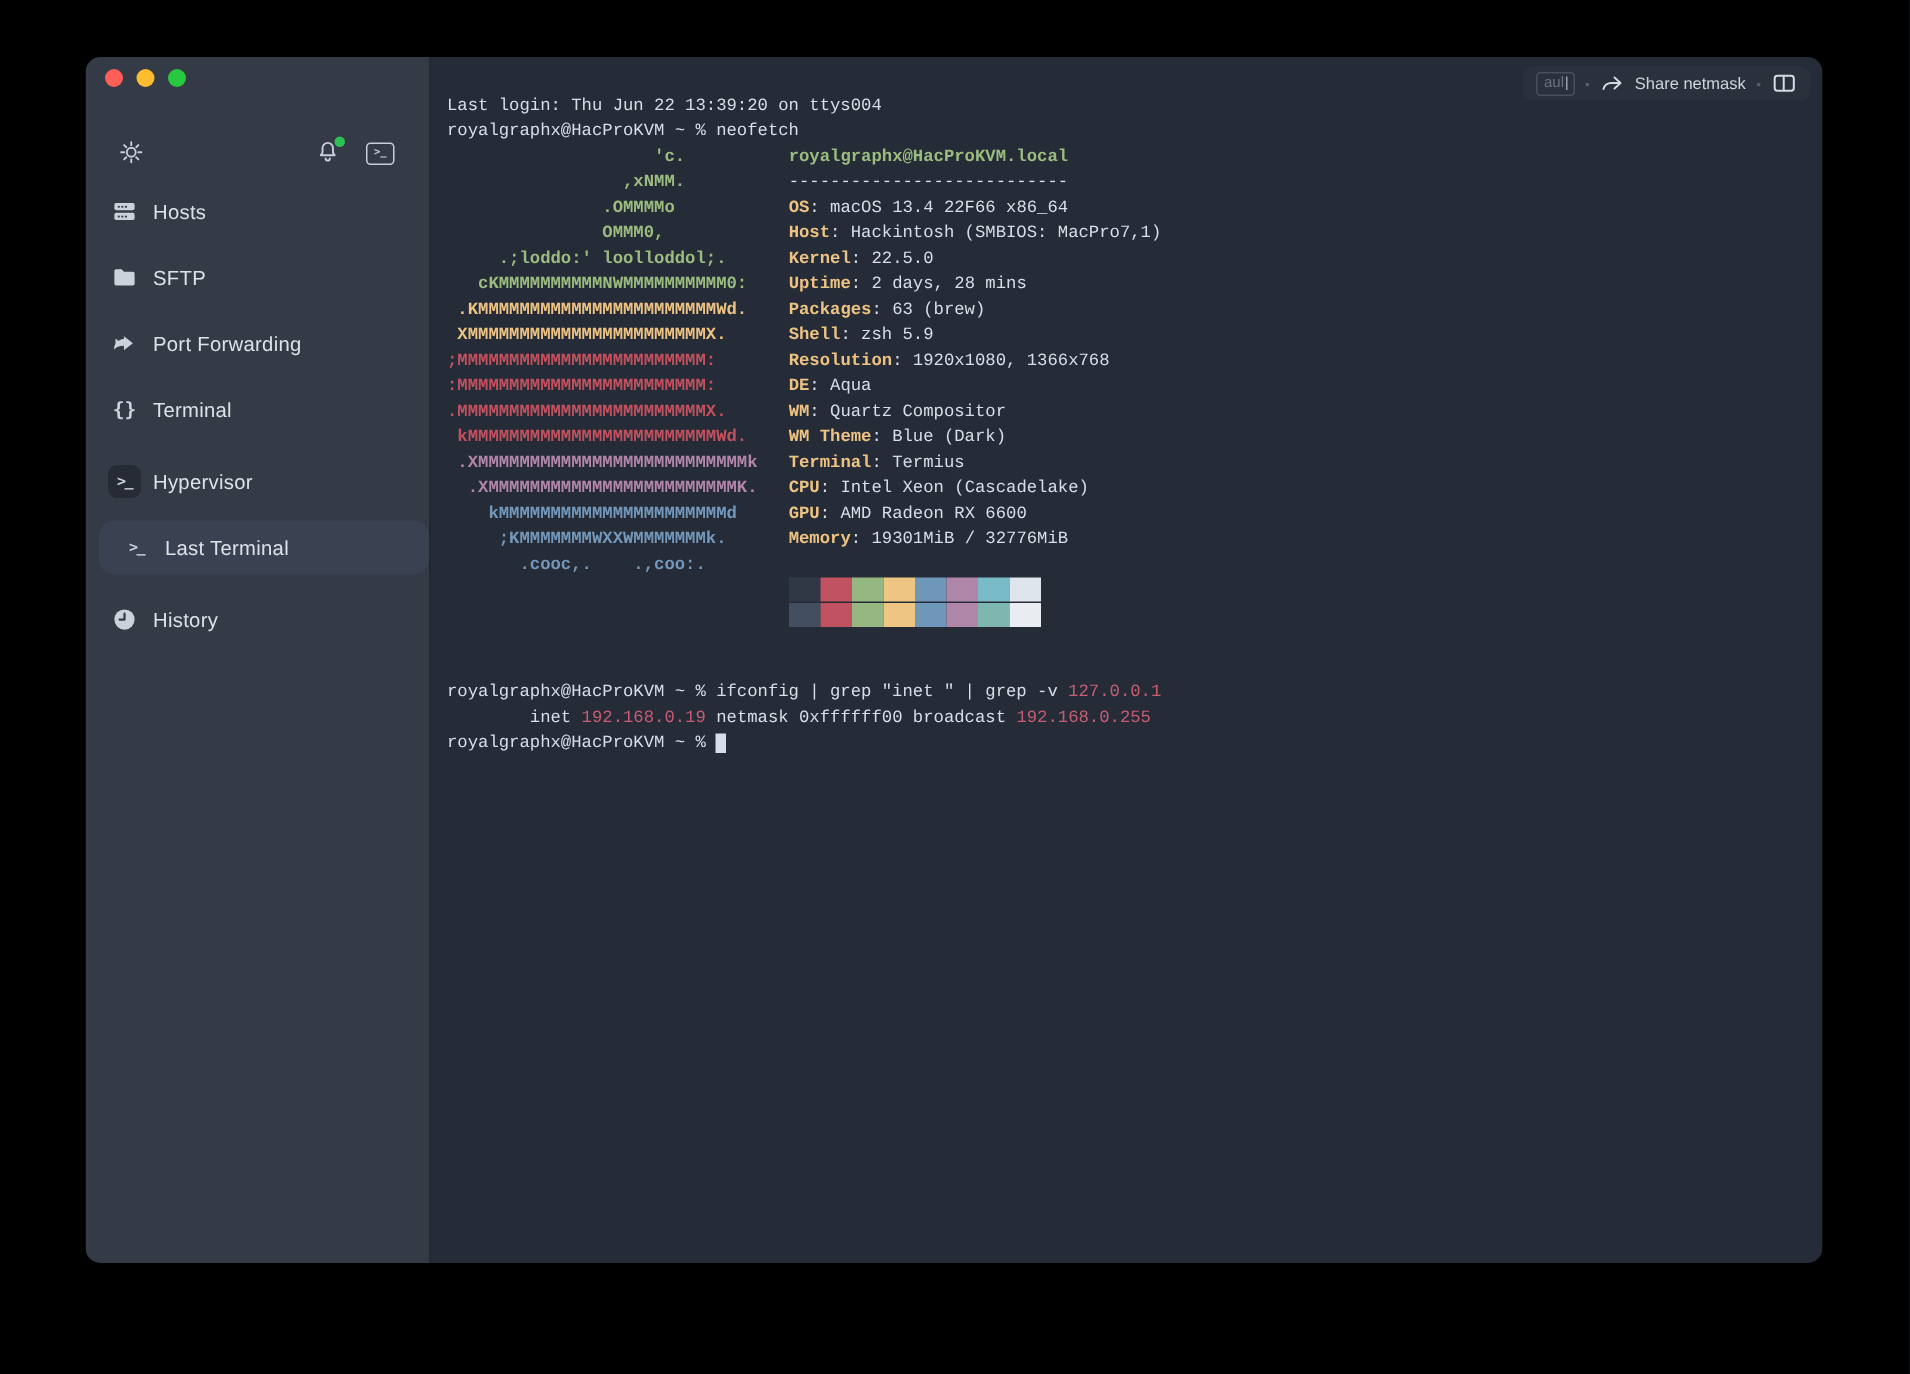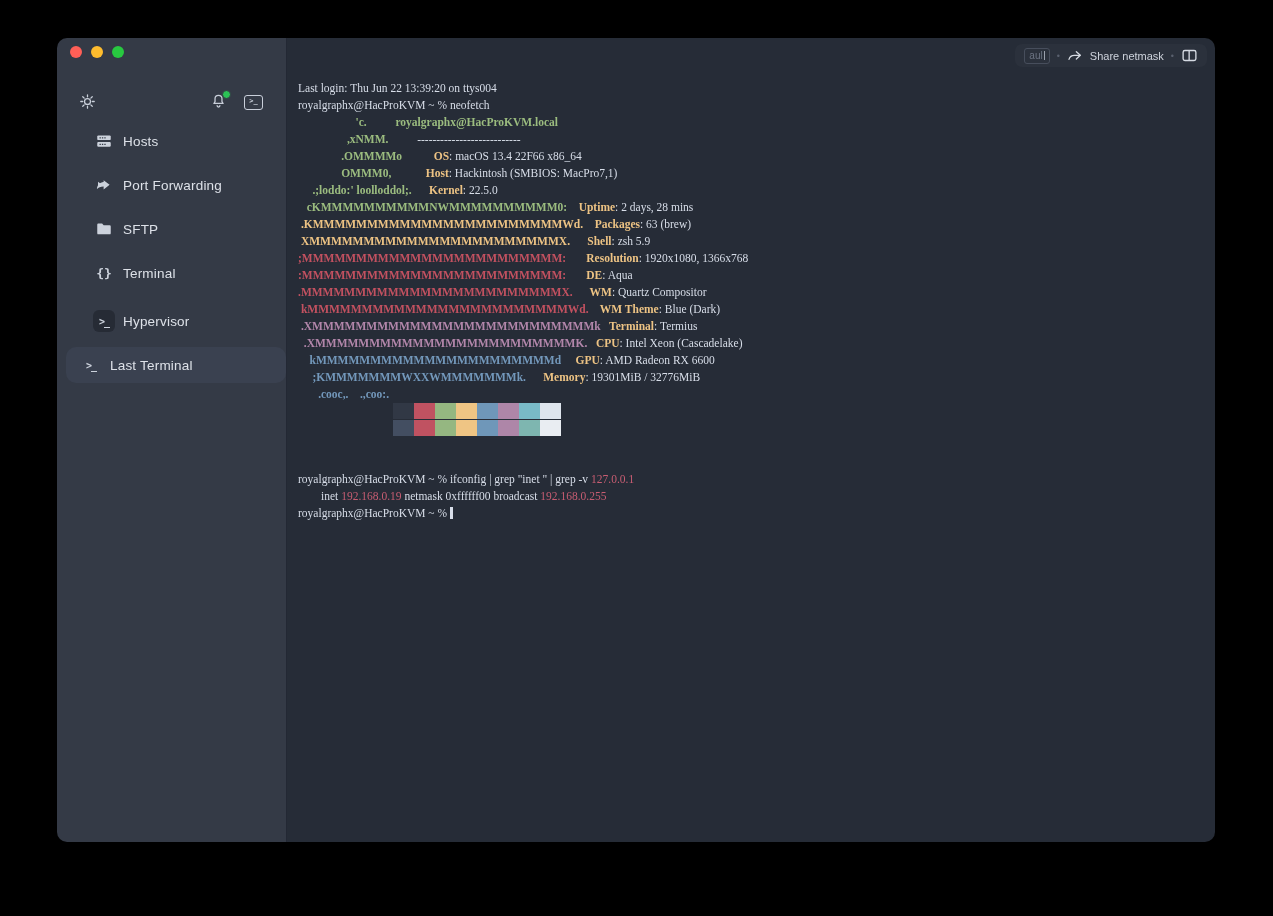--- a/index.html
+++ b/index.html
@@ -14,37 +14,37 @@
   .traffic{ display:flex; gap:9px; padding:8px 0 0 13px; }
   .tl{ width:12px; height:12px; border-radius:50%; }
   .side-icon{ position:absolute; color:#c9cfda; }
   .gear{ left:22px; top:55px; }
   .bell{ left:153px; top:54px; }
   .bell-dot{ position:absolute; left:165px; top:52px; width:9px; height:9px; border-radius:50%; border:1px solid #343a46;}
   .newterm{ left:187px; top:57px; width:19px; height:15px; border:1.5px solid #c9cfda; border-radius:3px;
             font-family:"DejaVu Sans Mono",monospace; font-size:7px; font-weight:bold; line-height:11px; text-align:center; color:#c9cfda;}
   .nav{ margin-top:61px; }
   .nav-gap{ height:4px; }
-  .nav-item{ display:flex; align-items:center; height:44px; padding-left:36px; gap:8px; cursor:default; }
+  .nav-item{ display:flex; align-items:center; height:44px; padding-left:15px; gap:8px; cursor:default; }
   .nav-item.selected{ background:#3a4150; border-radius:10px; margin:4px 0 4px 9px; height:36px; padding-left:14px; }
   .nav-icon{ width:22px; display:flex; align-items:center; justify-content:center; flex:none; color:#ccd2dc; }
   .nav-label{ font-size:13.5px; color:#dde1e8; letter-spacing:.2px; }
   .braces{ font-family:"DejaVu Sans Mono",monospace; font-weight:bold; font-size:13px; color:#ccd2dc; }
   .prompt-glyph{ font-family:"DejaVu Sans Mono",monospace; font-weight:bold; font-size:10px; color:#ccd2dc; letter-spacing:-1px;}
   .hyper-bg{ background:#262b35; border-radius:6px; width:24px; height:22px; display:flex; align-items:center; justify-content:center; }
   
   .term-pane{ flex:1; background:#262c37; position:relative; }
   .pill{ position:absolute; top:6px; right:8px; height:23px; background:#2b313c; border-radius:7px;
          display:flex; align-items:center; padding:0 9px; gap:7px; }
   .hint-box{ border:1px solid #474e5c; border-radius:3px; padding:1px 4px 2px; font-size:10px; color:#6b7382; display:flex; align-items:center;}
   .hint-caret{ display:inline-block; width:1px; height:9px; background:#9aa1ad; margin-left:1px;}
   .dot-sep{ color:#59606e; font-size:9px; }
   .pill-label{ font-size:11px; color:#ced3dc; }
   .pill-icon{ color:#d5dae2; display:flex; align-items:center; }
-  #term{ margin:0; padding:42px 0 0 11px; font-family:Liberation Serif, serif;
+  #term{ margin:0; padding:24px 0 0 11px; font-family:Liberation Mono, monospace;
          font-size:11.5px; line-height:17px; color:#d8dee9; }
   .t-line{ height:17px; white-space:pre; }
   .pal-block{ display:inline-block; width:21px; height:15.5px; vertical-align:top; }
   .cursor{ background:#d8dee9; color:transparent; }
 </style>
 </head>
 <body>
 
 <div class="app-window">
 
@@ -84,33 +84,33 @@
                 <rect x="9.2" y="15.7" width="1.8" height="1.6"></rect>
                 <rect x="12.4" y="15.7" width="1.8" height="1.6"></rect>
               </g>
           </svg>
         </span>
         <span class="nav-label">Hosts</span>
       </div>
       <div class="nav-item">
         <span class="nav-icon">
           <svg width="18" height="18" viewBox="0 0 24 24" fill="currentColor">
+            <path d="M3 6.2c0-.9.7-1.6 1.6-1.6h4.9l2 2.3h8A1.6 1.6 0 0 1 21 8.5v9a1.6 1.6 0 0 1-1.6 1.6H4.6A1.6 1.6 0 0 1 3 17.5z"></path>
+          </svg>
+        </span>
+        <span class="nav-label">SFTP</span>
+      </div>
+      <div class="nav-item">
+        <span class="nav-icon">
+          <svg width="18" height="18" viewBox="0 0 24 24" fill="currentColor">
             <path d="M11.5 5.5l8 6.3-8 6.3v-4.2c-4.2 0-7 1.2-9 3.6.6-5.6 3.8-8.9 9-9.4z"></path>
             <path d="M4 7.5l4.5 3.6L4 14.6z"></path>
           </svg>
         </span>
         <span class="nav-label">Port Forwarding</span>
-      </div>
-      <div class="nav-item">
-        <span class="nav-icon">
-          <svg width="18" height="18" viewBox="0 0 24 24" fill="currentColor">
-            <path d="M3 6.2c0-.9.7-1.6 1.6-1.6h4.9l2 2.3h8A1.6 1.6 0 0 1 21 8.5v9a1.6 1.6 0 0 1-1.6 1.6H4.6A1.6 1.6 0 0 1 3 17.5z"></path>
-          </svg>
-        </span>
-        <span class="nav-label">SFTP</span>
       </div>
       <div class="nav-item">
         <span class="nav-icon">
             <span class="braces">{}</span>
           </span>
         <span class="nav-label">Terminal</span>
       </div>
       <div class="nav-gap"></div>
       <div class="nav-item">
         <span class="nav-icon">
@@ -120,20 +120,29 @@
           </span>
         <span class="nav-label">Hypervisor</span>
       </div>
       <div class="nav-item selected">
         <span class="nav-icon">
             <span class="prompt-glyph">&gt;_</span>
           </span>
         <span class="nav-label">Last Terminal</span>
       </div>
       <div class="nav-gap"></div>
+      <div class="nav-item">
+        <span class="nav-icon">
+          <svg width="18" height="18" viewBox="0 0 24 24">
+            <circle cx="12" cy="12" r="9" fill="currentColor"></circle>
+            <path d="M12 6.8V12H7.6" fill="none" stroke="#343a46" stroke-width="2" stroke-linecap="round" stroke-linejoin="round"></path>
+          </svg>
+        </span>
+        <span class="nav-label">History</span>
+      </div>
     </div>
   </div>
 
   <div class="term-pane">
 
     <div class="pill">
       <span class="hint-box">
           <span>aul</span>
           <span class="hint-caret"></span>
         </span>

